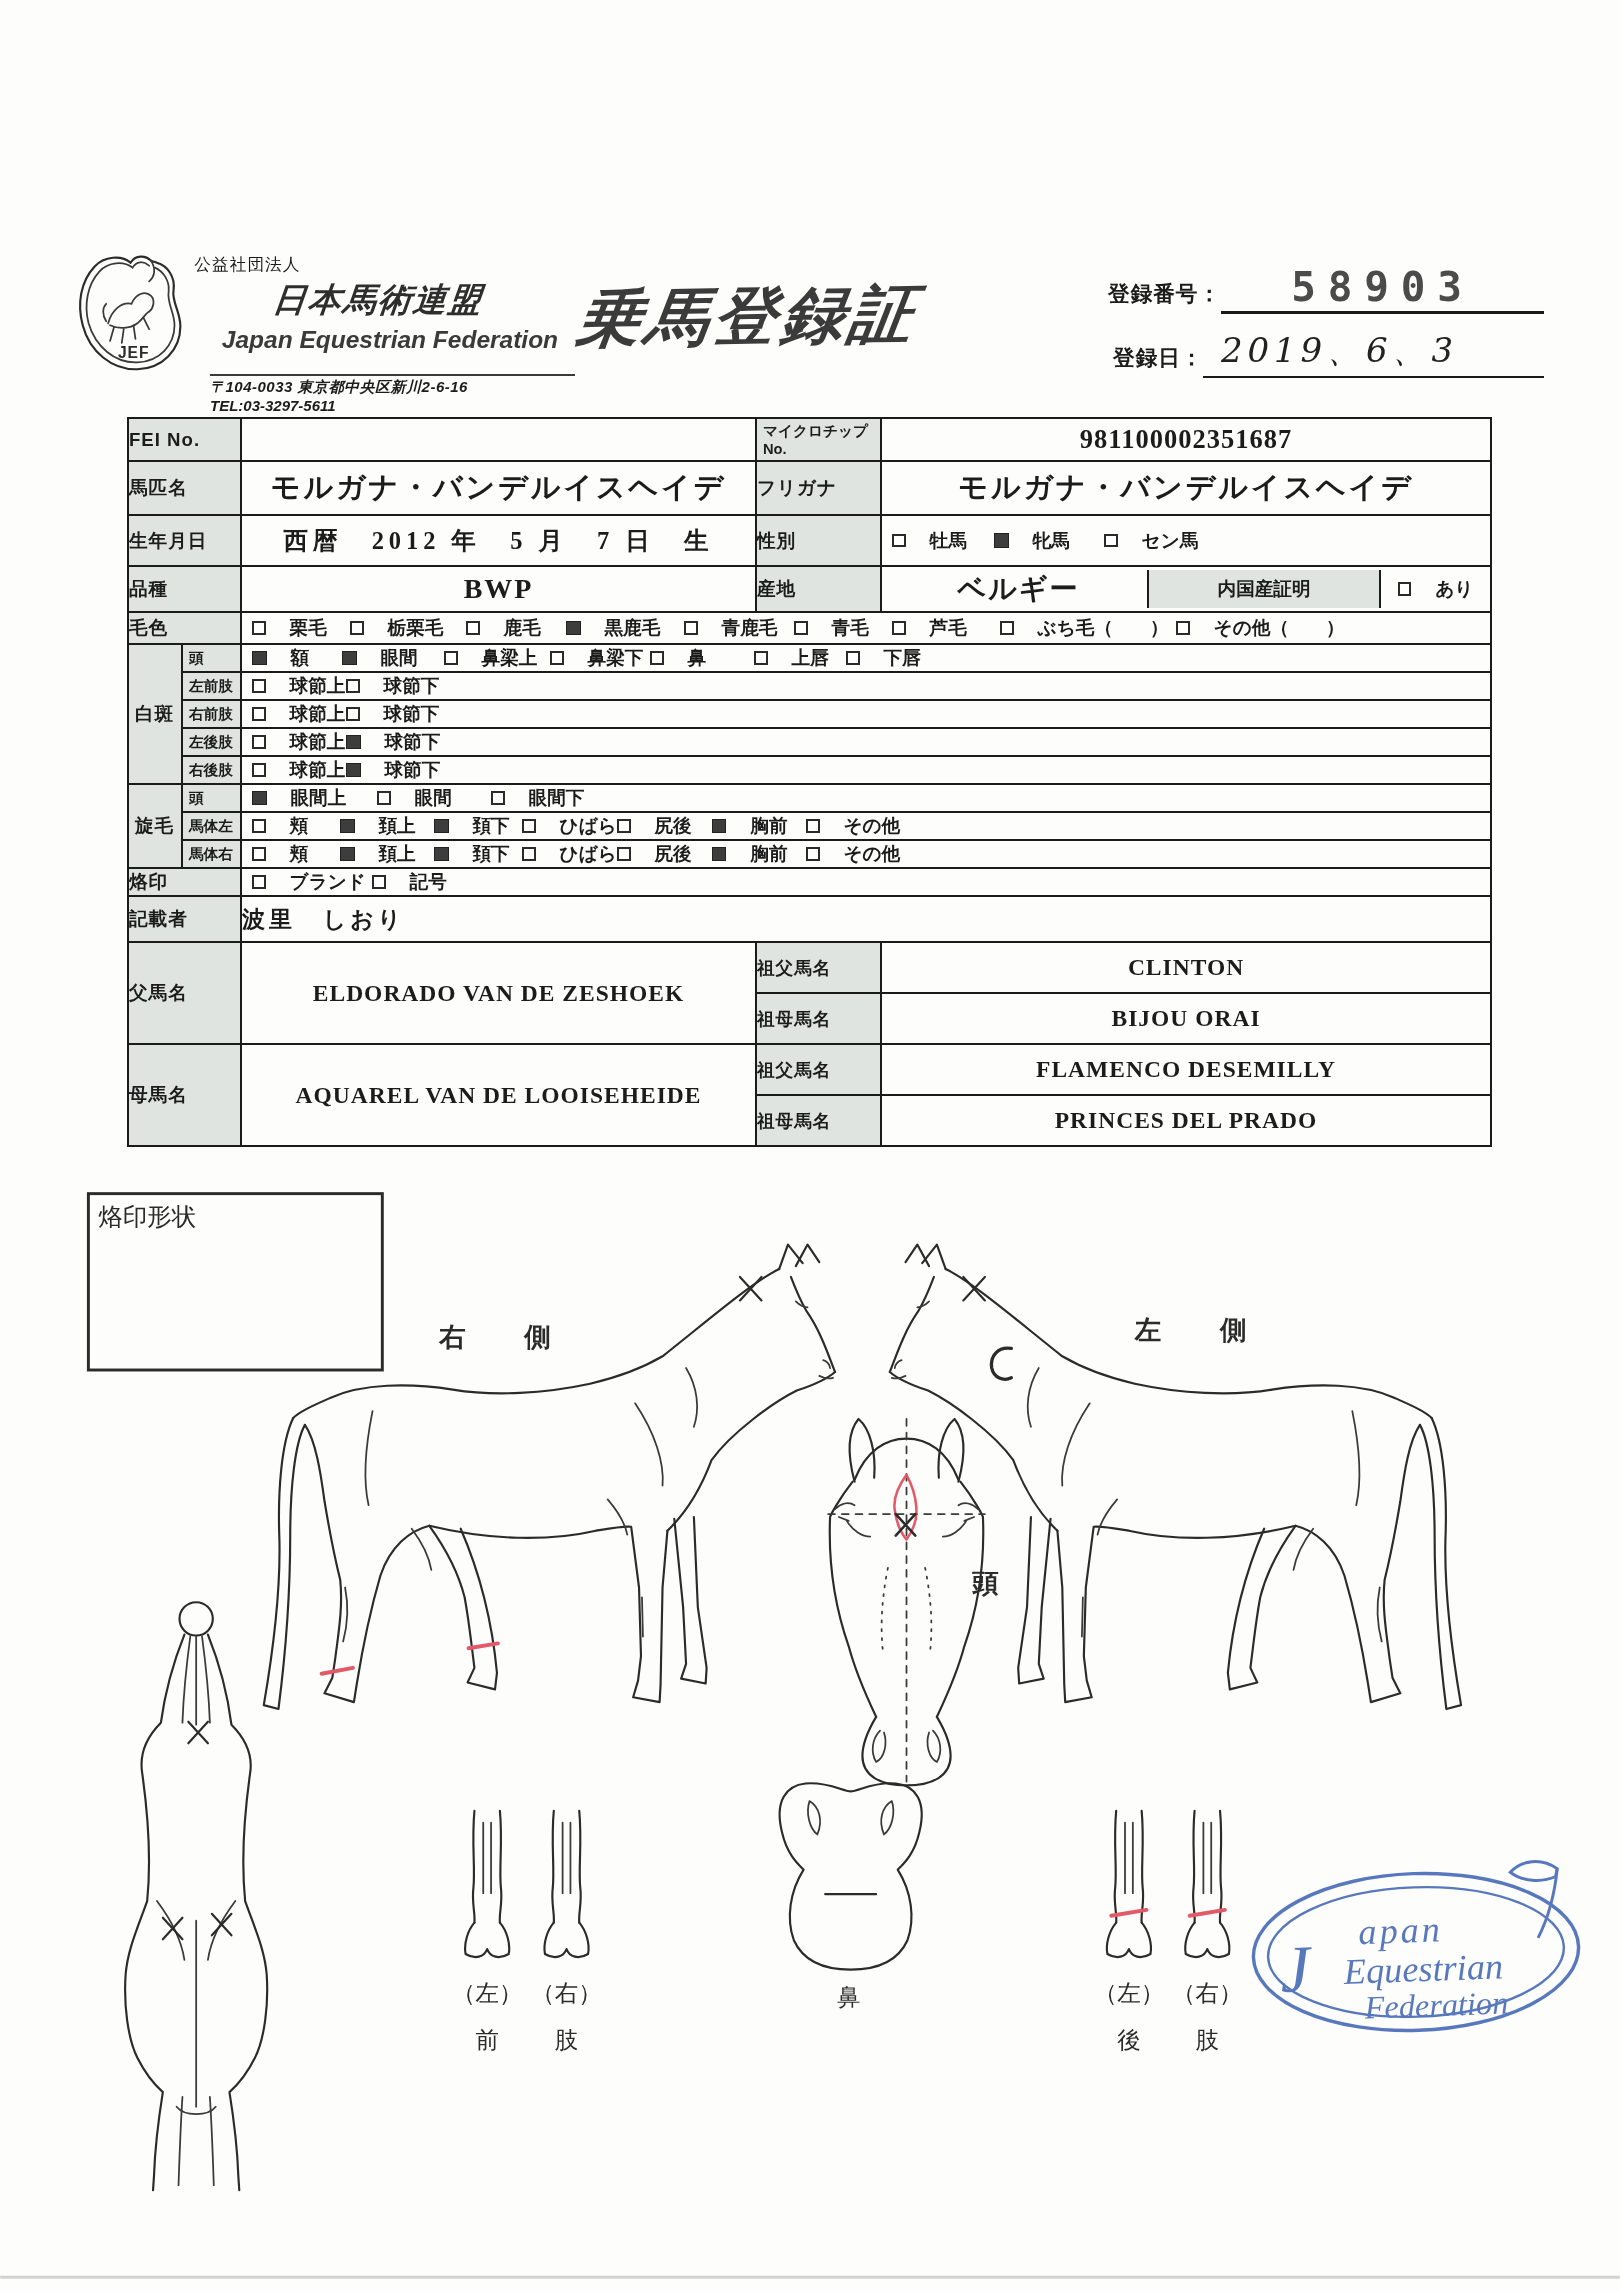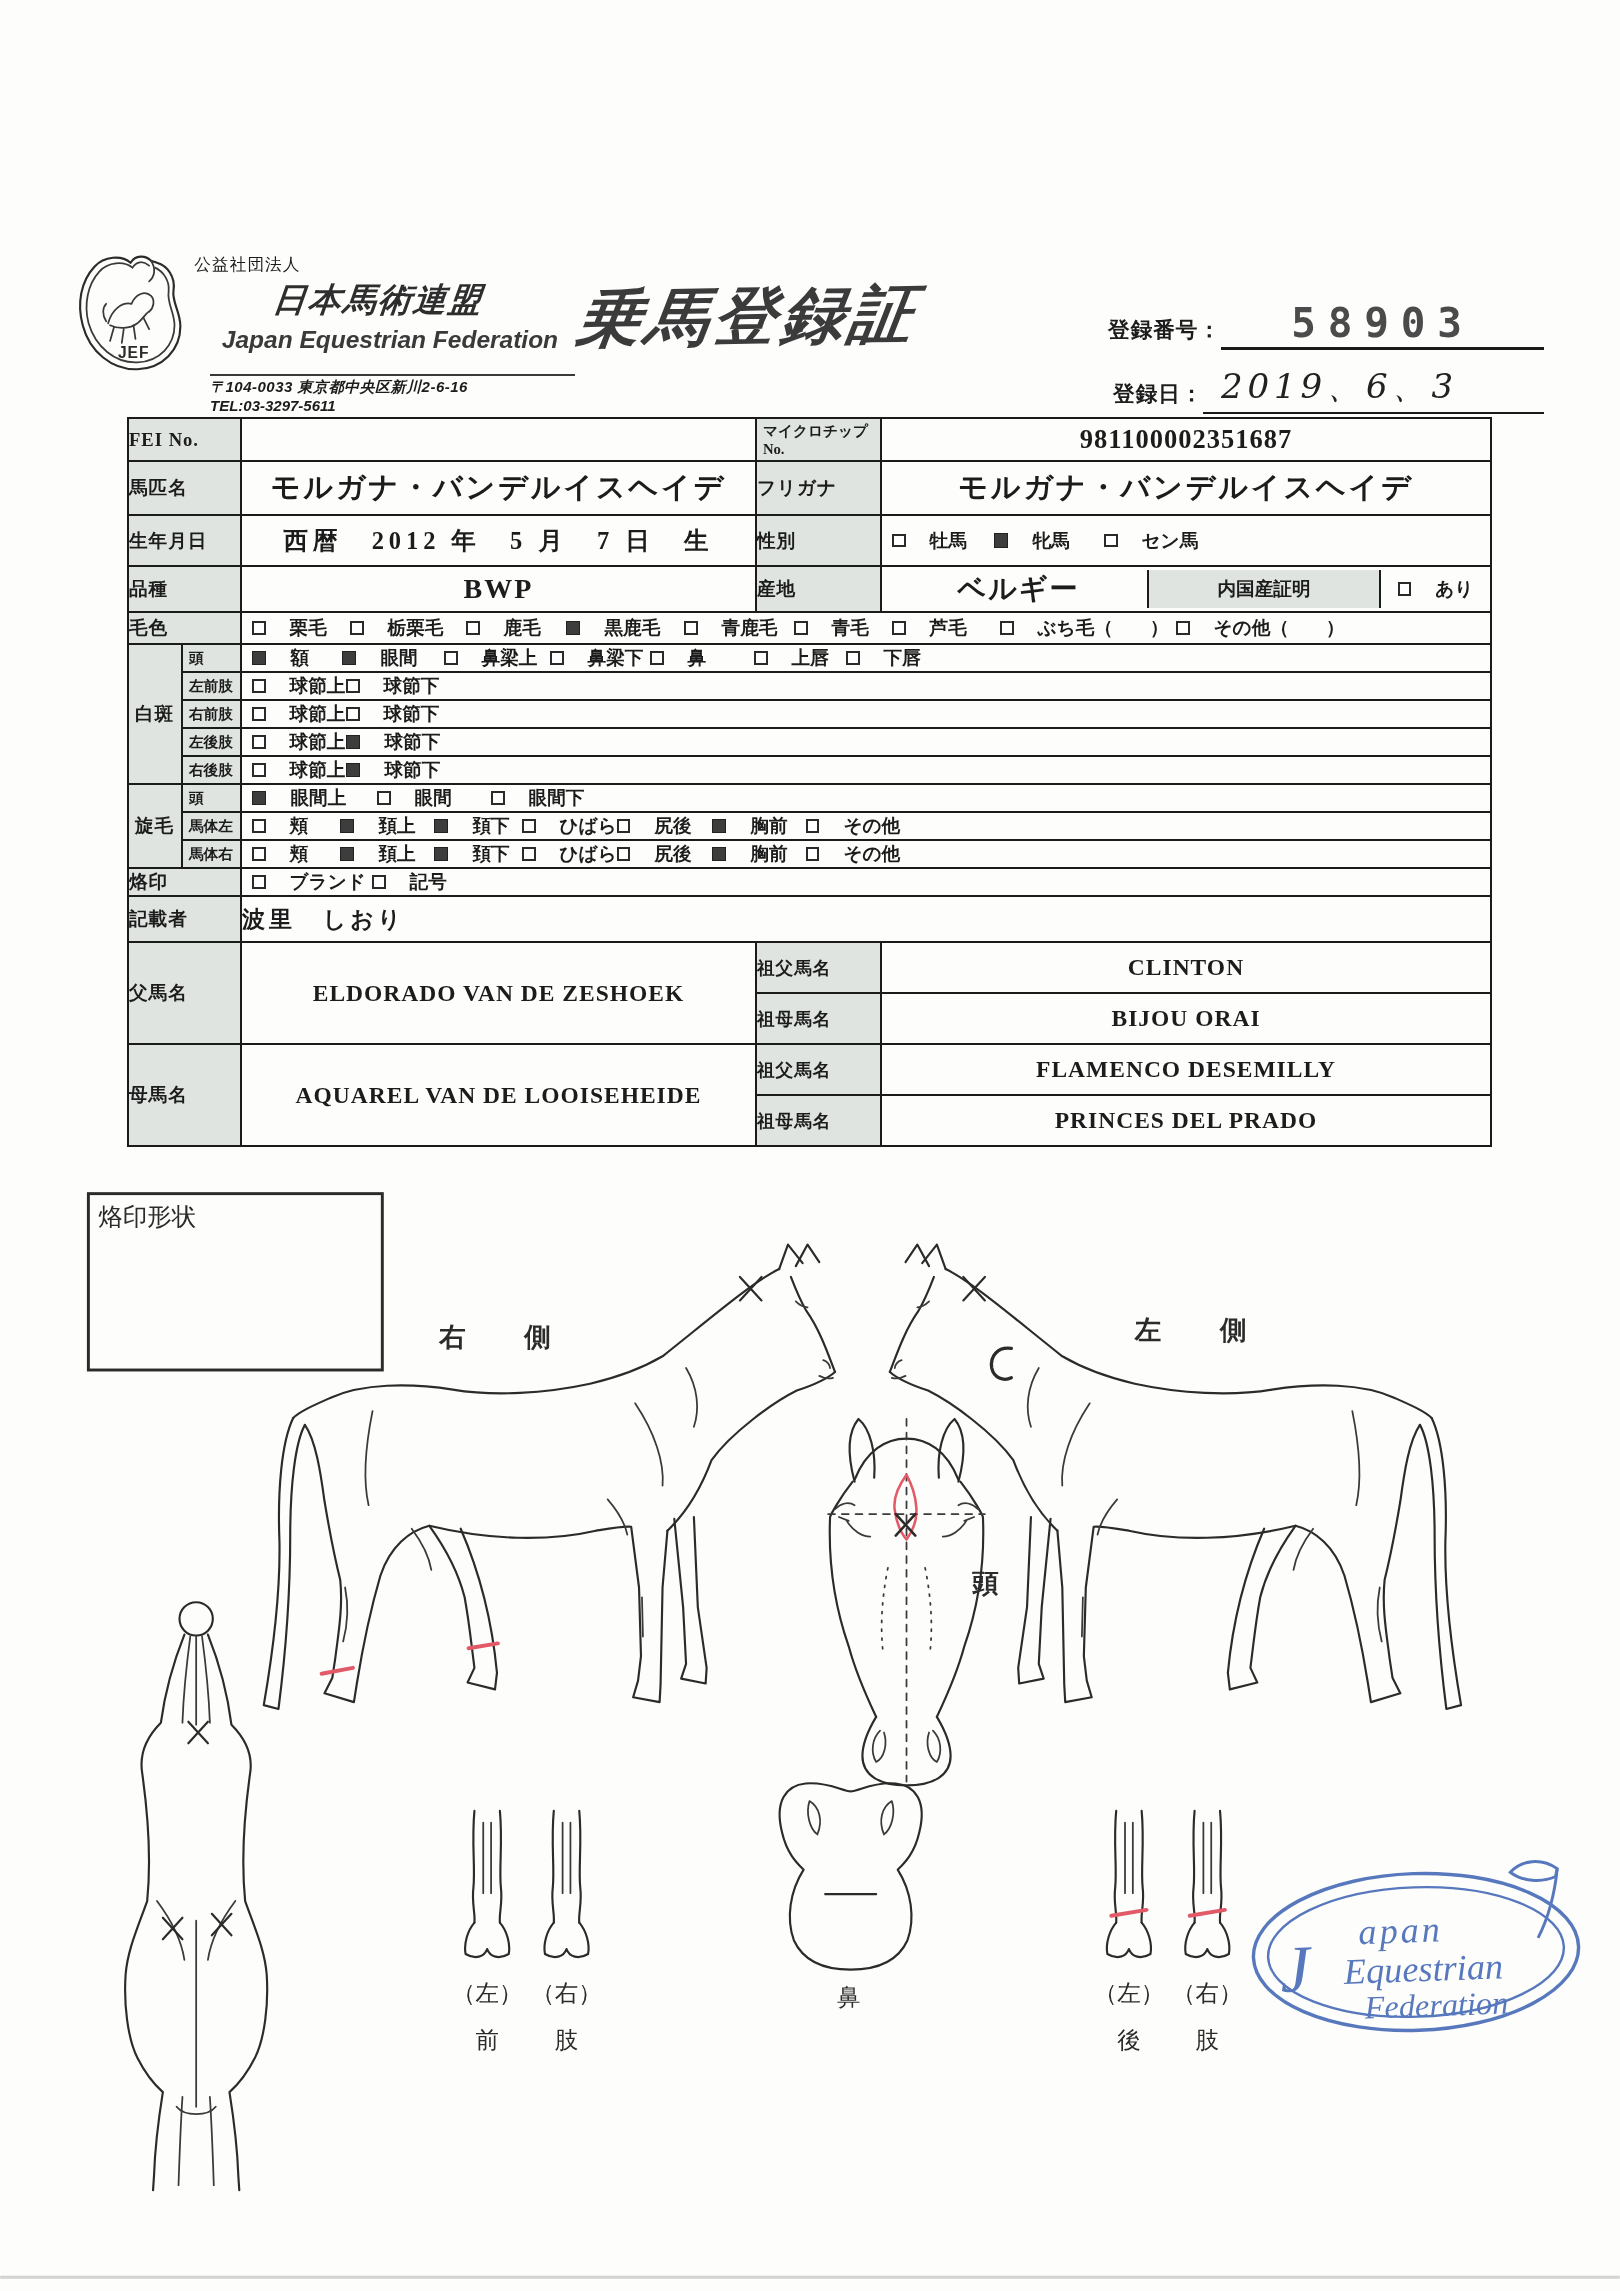--- a/index.html
+++ b/index.html
@@ -10,34 +10,34 @@
   .orgblock{position:absolute;left:210px;top:253px;width:365px;}
   .org-type{font-size:16.7px;letter-spacing:1px;margin-left:-15.7px;}
   .org-name{font-size:33px;font-weight:bold;font-style:italic;letter-spacing:2px;
             transform:skewX(-6deg);margin:2px 0 0 63px;color:#2e2e2e;}
   .org-en{font-size:24.5px;font-style:italic;font-weight:bold;color:#3a3a3a;margin:2.9px 0 3.9px 11.8px;}
   .org-addr{border-top:2.9px solid #3a3a3a;padding-top:2px;font-size:15px;font-weight:bold;
             font-style:italic;letter-spacing:0.5px;margin-top:20px;}
   .org-tel{font-size:15px;font-weight:bold;font-style:italic;}
   .cert-title{position:absolute;left:578px;top:274px;font-size:63px;font-weight:900;
               font-style:italic;letter-spacing:4.9px;color:#3b3b3b;transform:skewX(-9deg) rotate(-1deg);}
-  .regblock{position:absolute;left:1083px;top:263px;width:461px;margin-top:36px;}
+  .regblock{position:absolute;left:1083px;top:263px;width:461px;}
   .reg-row{display:flex;align-items:flex-end;margin-bottom:13.7px;}
   .reg-label{width:147px;text-align:right;font-size:21.6px;font-weight:bold;letter-spacing:1px;padding-bottom:5.9px;}
   .reg-no-val{display:inline-block;min-width:323px;text-align:center;border-bottom:3.9px solid #1a1a1a;
               font-family:"DejaVu Sans Mono",monospace;font-size:41px;font-weight:bold;
               letter-spacing:11.8px;color:#4b4b4b;padding-bottom:0px;}
   .reg-date-val{display:inline-block;min-width:323px;text-align:left;border-bottom:2.9px solid #1a1a1a;
               font-family:"DejaVu Serif",serif;font-style:italic;font-size:34px;
               letter-spacing:4.9px;color:#222;padding:0 0 2px 17.6px;}
   
   table.cert{position:absolute;left:127px;top:417px;width:1362px;border-collapse:collapse;
              table-layout:fixed;border:2.9px solid #111;}
   table.cert td{border:2.5px solid #1b1b1b;padding:0;overflow:hidden;}
-  .lbl{background:#dfe4e0;font-size:18.6px;font-weight:bold;padding-left:9.8px;letter-spacing:1px;font-family:Liberation Serif, serif;}
+  .lbl{background:#dfe4e0;font-size:18.6px;font-weight:bold;padding-left:9.8px;letter-spacing:1px;}
   .lbl.sm{font-size:14.7px;padding-left:5.9px;letter-spacing:0;}
   .lbl.ped{font-size:17.6px;}
   .val{text-align:center;font-family:"Liberation Serif","DejaVu Serif",serif;}
   .v-chip{font-size:26.5px;font-weight:bold;letter-spacing:1px;}
   .v-name{font-size:29px;font-weight:bold;letter-spacing:2.9px;}
   .v-birth{font-size:24.5px;font-weight:bold;letter-spacing:4.9px;}
   .v-breed{font-size:28px;font-weight:bold;letter-spacing:2px;margin-left:8px;}
   .v-eng{font-size:23.5px;font-weight:bold;letter-spacing:1px;}
   .v-rec{font-size:23px;font-weight:bold;text-align:left;padding-left:17.6px;letter-spacing:3.9px;}
   .opts{display:flex;align-items:center;padding-left:9.8px;}

